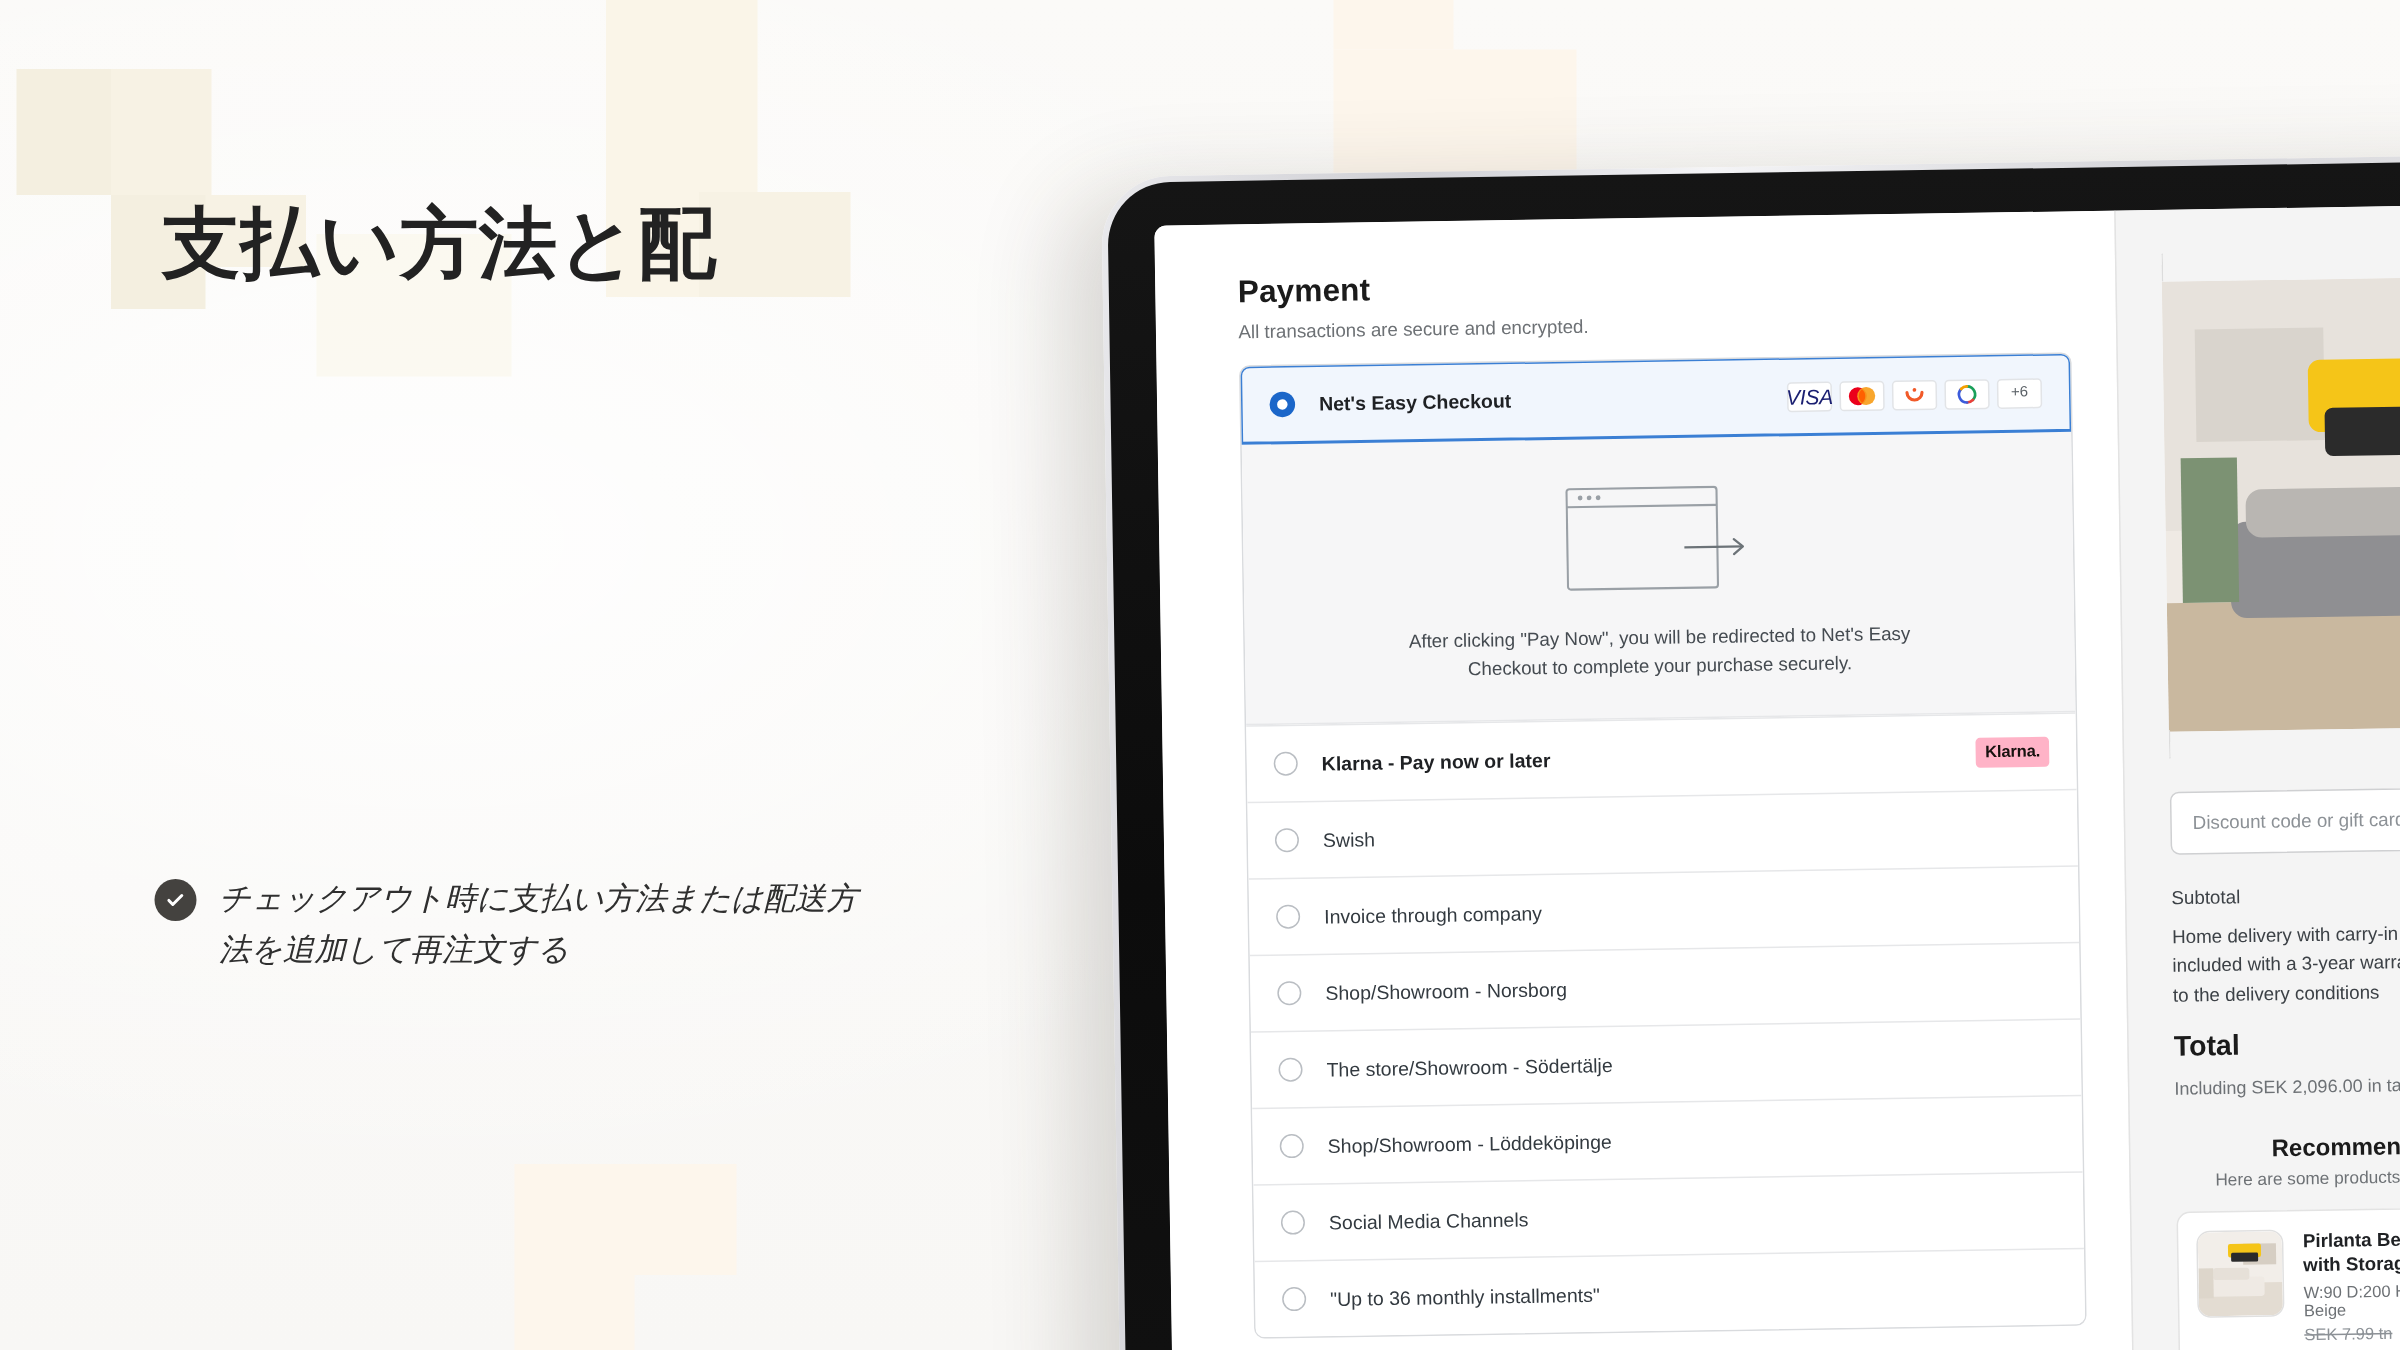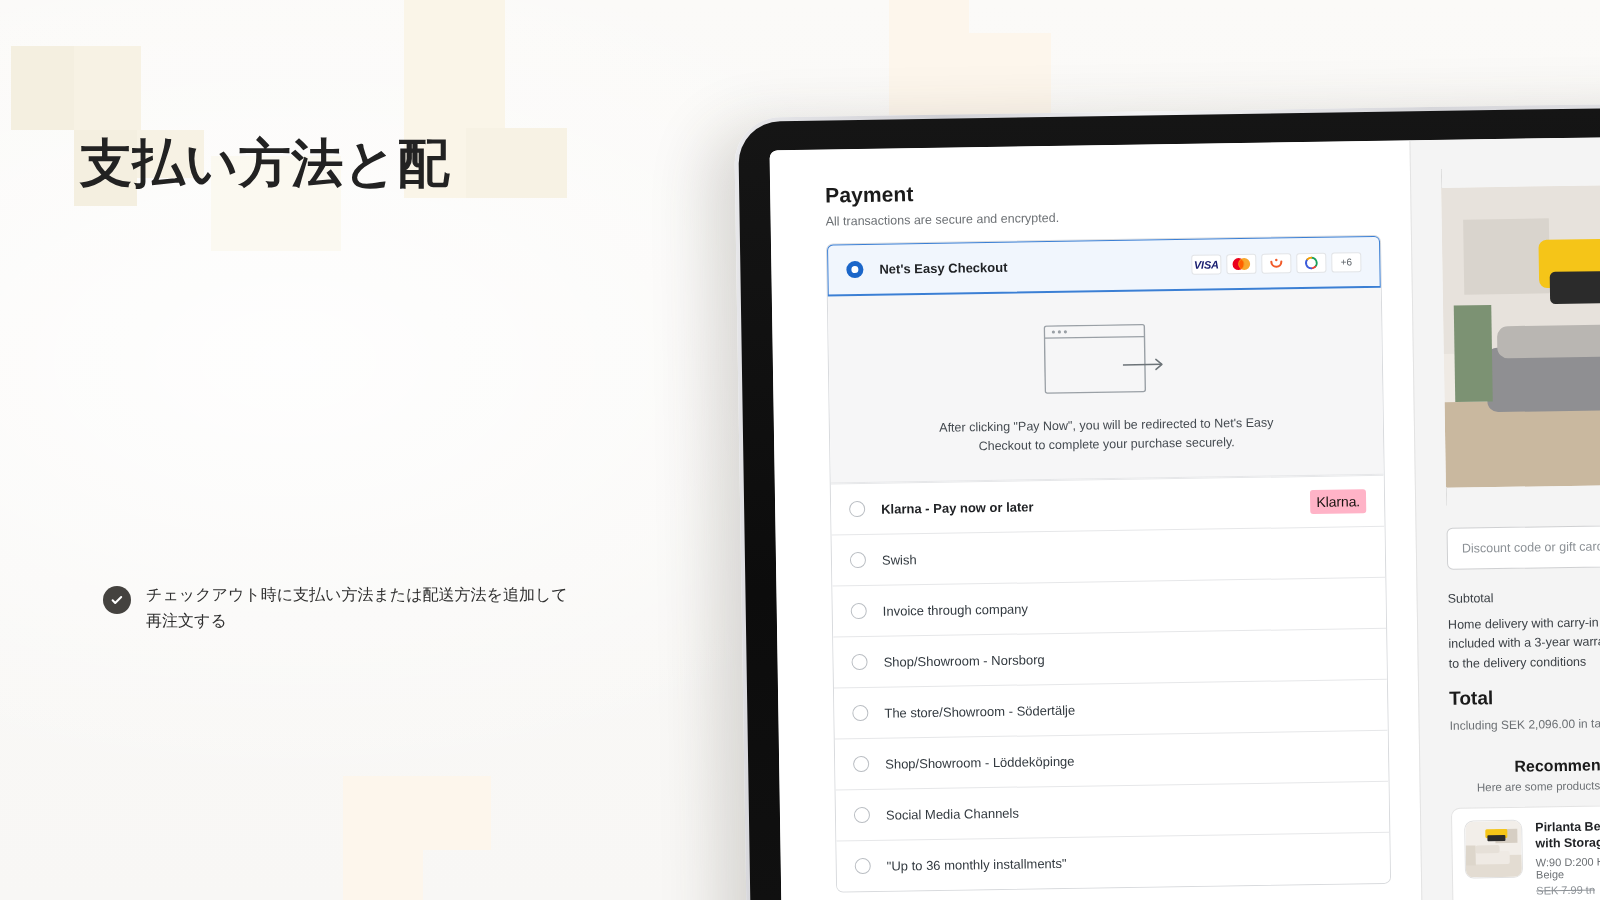--- a/index.html
+++ b/index.html
@@ -20,37 +20,37 @@
   
   .wash{
     position:absolute;inset:0;
     background:
       radial-gradient(1200px 700px at 18% 40%, rgba(255,255,255,.85) 0%, rgba(255,255,255,0) 62%),
       linear-gradient(180deg,#fbfaf8 0%,#f8f7f5 100%);
     pointer-events:none;
   }
 
   
-  .copy{position:absolute;left:80px;top:128px;width:470px;}
+  .copy{position:absolute;left:108px;top:128px;width:470px;}
   .headline{
     font-family:"DejaVu Sans","Liberation Sans",sans-serif;
     font-weight:700;font-size:52px;line-height:1.37;
     letter-spacing:.01em;color:#222222;margin:0;
   }
   .bullets{position:absolute;left:103px;top:582px;width:480px;}
   .bullet{display:flex;gap:15px;margin-bottom:32px;align-items:flex-start;}
   .bullet .tick{
     flex:0 0 auto;width:28px;height:28px;border-radius:50%;
     background:#44423f;display:flex;align-items:center;justify-content:center;
     margin-top:4px;
   }
   .bullet .tick svg{display:block;}
   .bullet .btext{
     font-family:"DejaVu Sans","Liberation Sans",sans-serif;
-    font-size:16px;line-height:1.62;color:#2f2f2f;font-weight:400;
+    font-size:21px;line-height:1.62;color:#2f2f2f;font-weight:400;font-style:italic;
   }
 
   
   .device{
     position:absolute;left:734px;top:118px;width:1010px;height:860px;
     transform:rotate(-0.9deg);transform-origin:0 0;
   }
   .device-rim{
     position:absolute;inset:0;border-radius:46px 46px 0 0;
     background:linear-gradient(100deg,#e9e9ec 0%,#cfcfd4 18%,#f4f4f6 35%,#d6d6da 60%,#ececee 100%);
@@ -104,24 +104,24 @@
   .pm-row.selected .pm-label{font-weight:700;color:#1f2124;}
   .pm-row.klarna .pm-label{font-weight:700;color:#1f2124;}
 
   .brandmarks{display:flex;gap:5px;align-items:center;}
   .bm{
     width:30px;height:20px;border-radius:3px;background:#fff;
     border:1px solid #e2e4e7;display:flex;align-items:center;justify-content:center;
     box-sizing:border-box;
   }
   .bm.more{font-size:10px;color:#5b6167;font-weight:500;background:#fff;}
-  .visa-txt{font-size:11px;font-weight:700;font-style:italic;color:#1a1f71;letter-spacing:-.2px;}
+  .visa-txt{font-size:14px;font-weight:400;font-style:italic;color:#1a1f71;letter-spacing:-.2px;}
 
   .klarna-badge{
-    background:#ffb3c7;color:#17120f;font-size:14px;font-weight:400;
+    background:#ffb3c7;color:#17120f;font-size:11px;font-weight:700;
     padding:4px 6px;border-radius:3px;letter-spacing:-.1px;
   }
 
   
   .redirect{
     background:#f6f6f7;padding:32px 20px 24px;text-align:center;
     border-bottom:1px solid #e6e7e9;
   }
   .browser-illus{margin:0 auto 22px;width:124px;height:70px;position:relative;}
   .redirect-note{

